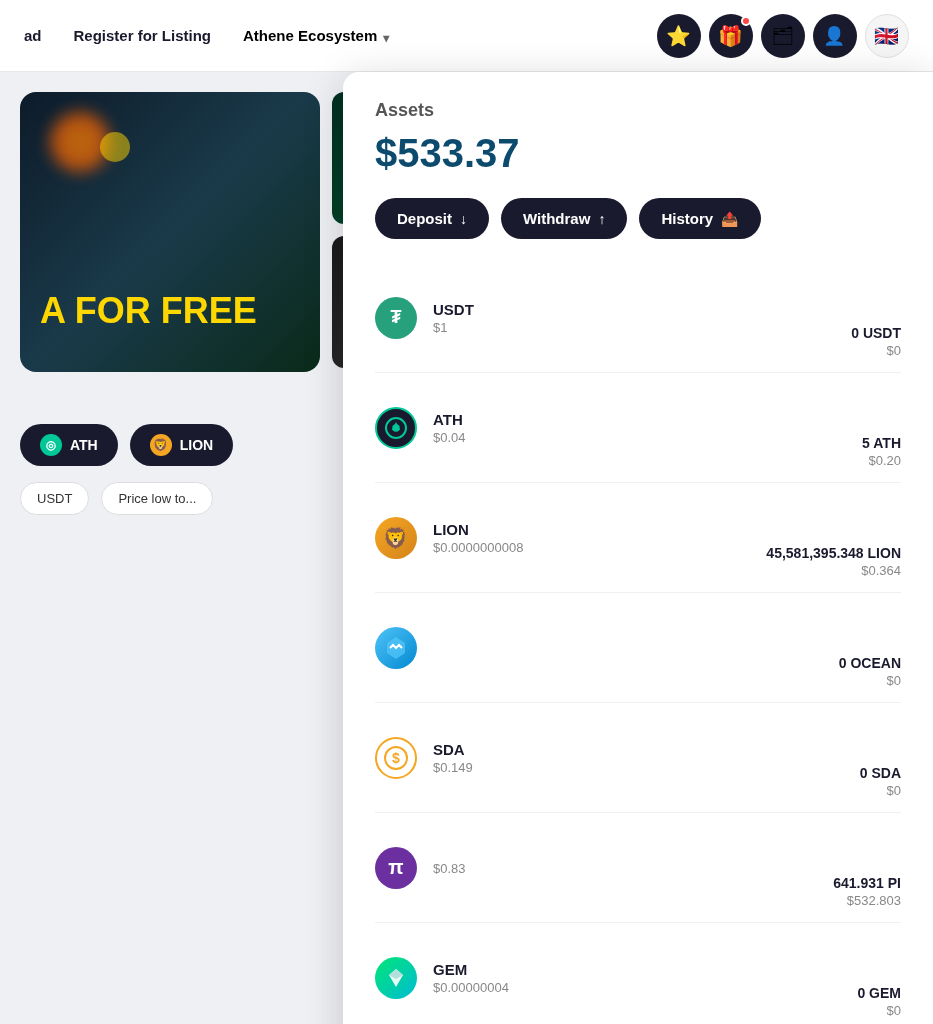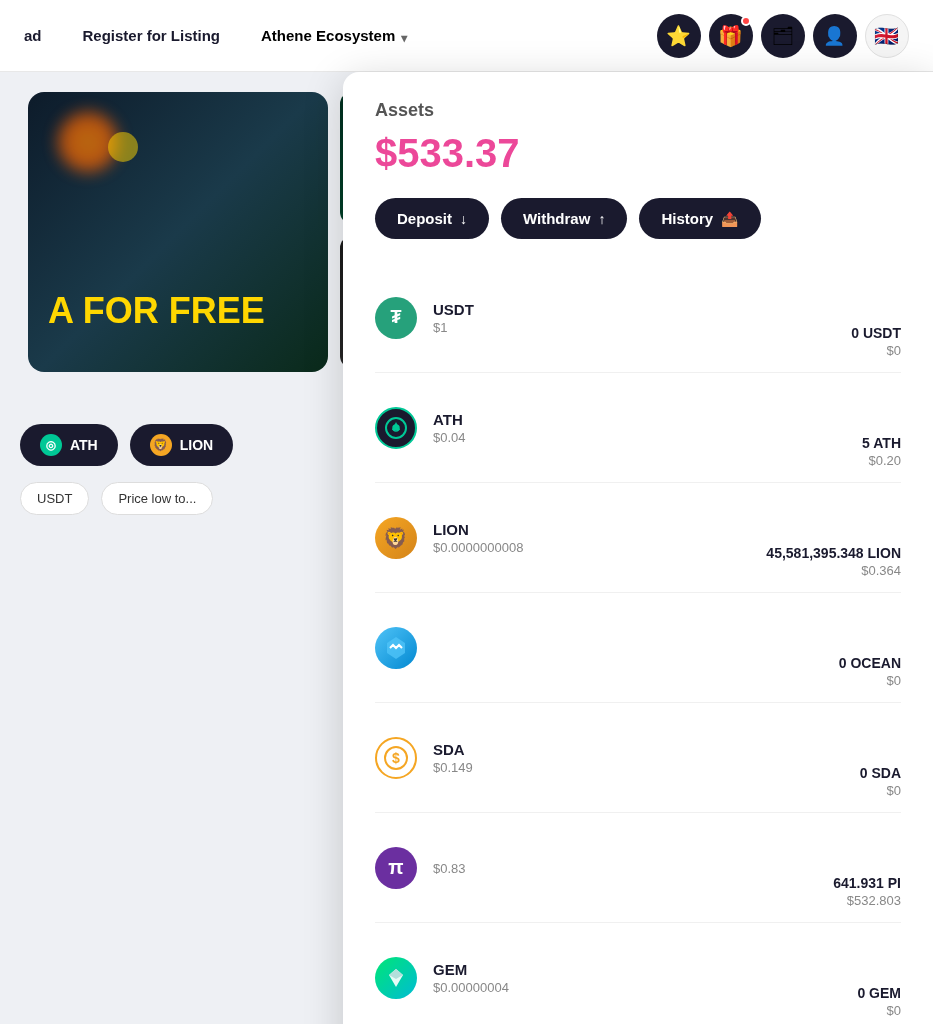--- a/index.html
+++ b/index.html
@@ -12,21 +12,21 @@
       overflow: hidden;
     }
 
     
     .header {
       background: #fff;
       display: flex;
       align-items: center;
       padding: 0 24px;
       height: 72px;
-      gap: 41px;
+      gap: 32px;
       border-bottom: 1px solid #e8e8e8;
       position: relative;
       z-index: 10;
     }
     .header-nav-item {
       font-size: 15px;
       font-weight: 600;
       color: #1a1a2e;
       cursor: pointer;
       line-height: 1.3;
@@ -94,21 +94,20 @@
     .banner-main {
       width: 300px;
       height: 280px;
       background: linear-gradient(135deg, #0d1b2a 0%, #1a3a4a 50%, #0a2a1a 100%);
       border-radius: 16px;
       display: flex;
       align-items: center;
       justify-content: center;
       overflow: hidden;
       position: relative;
-      margin-left: 8px;
     }
     .banner-text {
       font-size: 36px;
       font-weight: 900;
       color: #ffd700;
       text-align: center;
       position: absolute;
       bottom: 40px;
       left: 20px;
     }
@@ -198,21 +197,21 @@
     }
     .assets-title {
       font-size: 18px;
       color: #555;
       font-weight: 700;
       margin-bottom: 10px;
     }
     .assets-total {
       font-size: 40px;
       font-weight: 700;
-      color: #ec4899;
+      color: #0c4a6e;
       margin-bottom: 22px;
     }
     .action-buttons {
       display: flex;
       gap: 12px;
       margin-bottom: 24px;
     }
     .action-btn {
       background: #1a1a2e;
       color: #fff;

